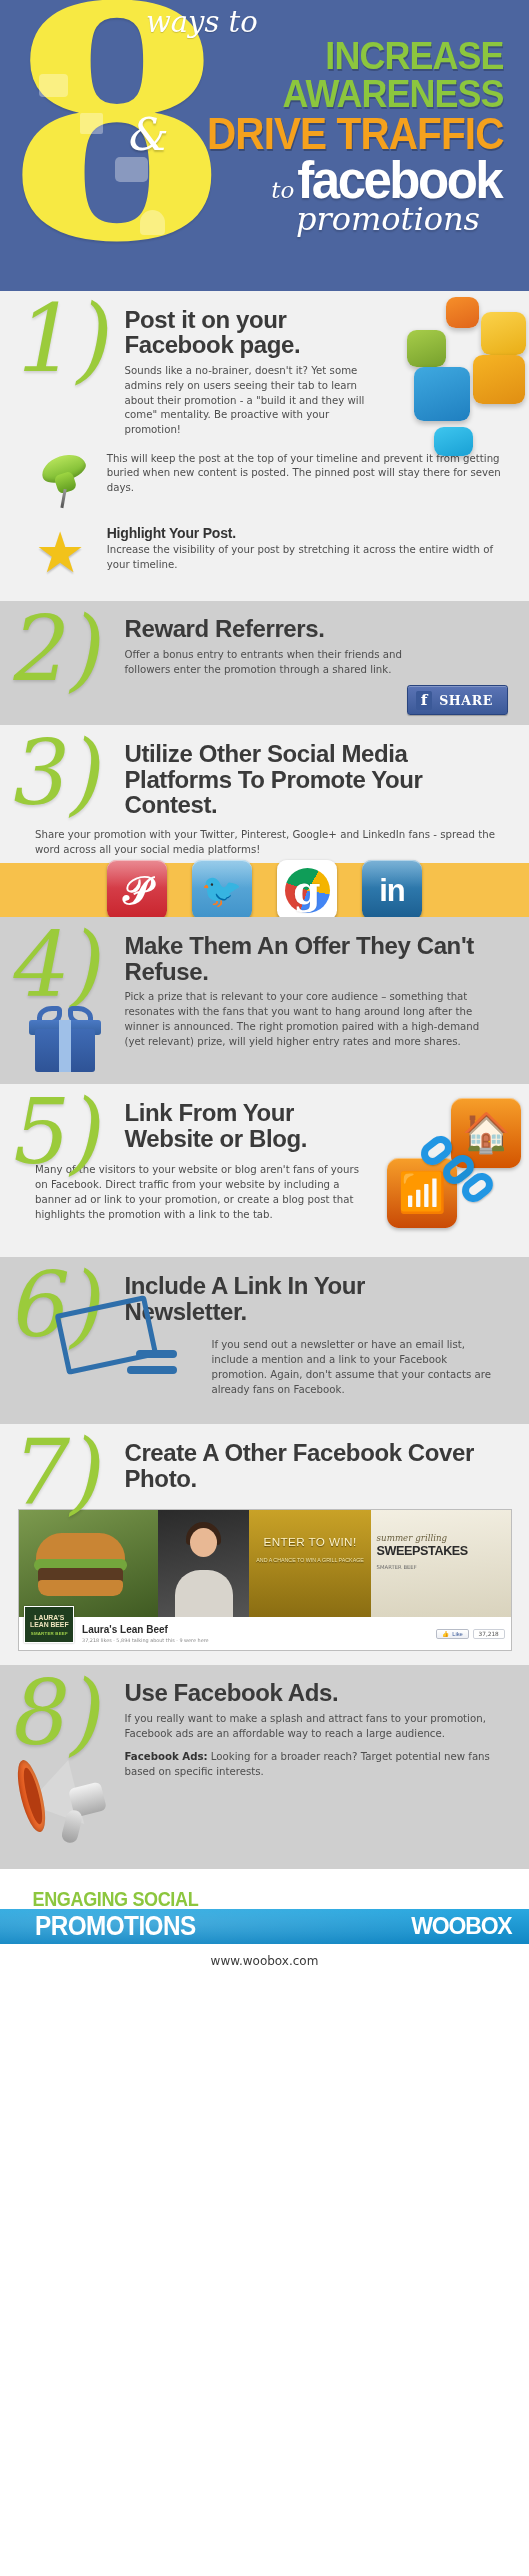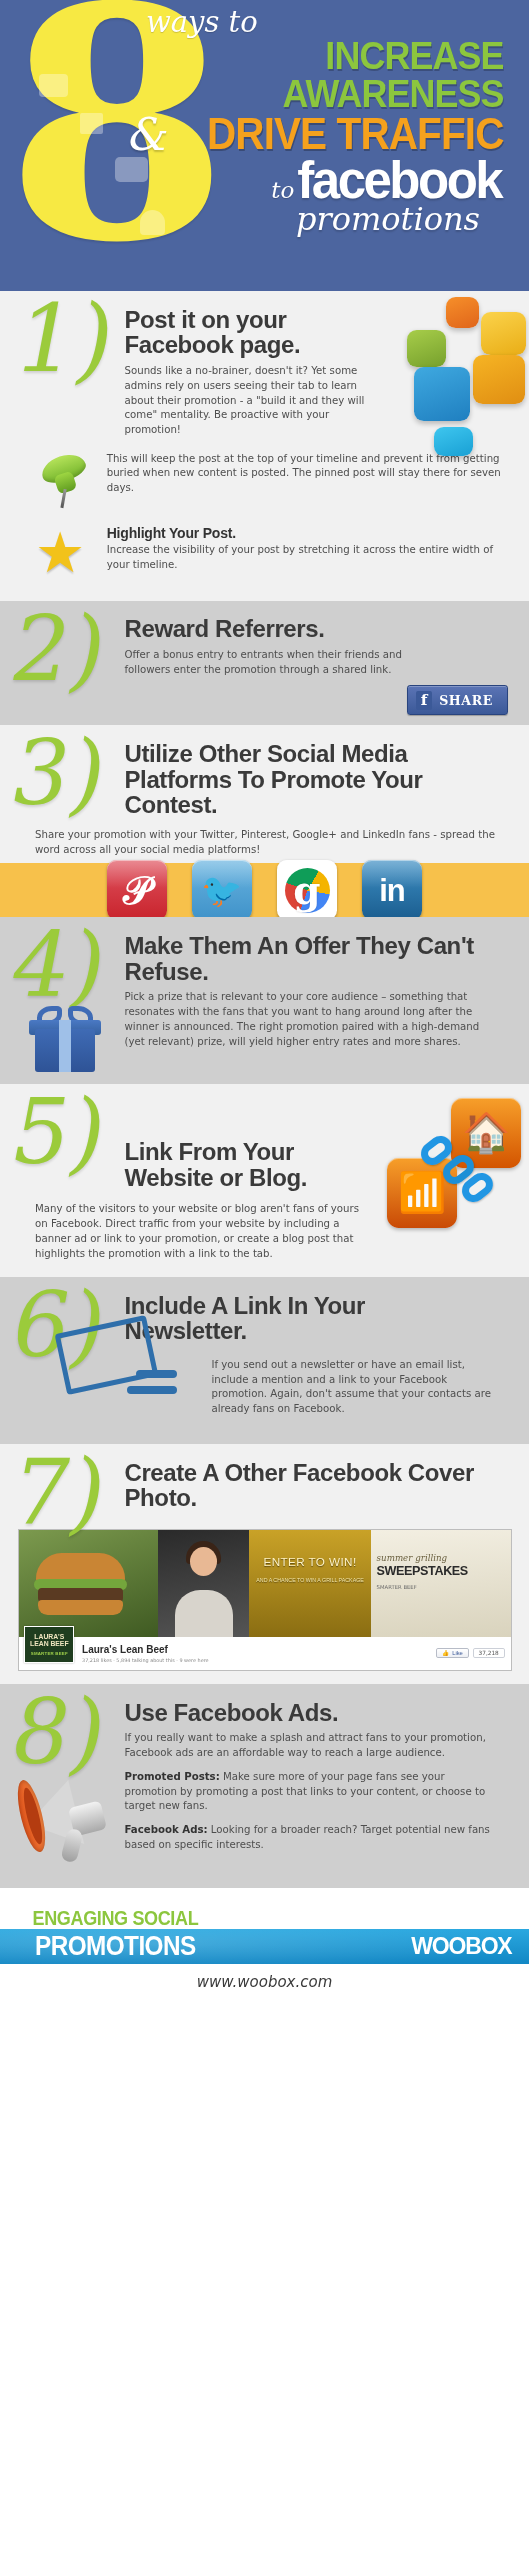--- a/index.html
+++ b/index.html
@@ -395,24 +395,23 @@
     font-weight:bold; font-size:27px; color:#ffffff; letter-spacing:-0.6px;
     transform:scaleX(0.9); transform-origin:left center; position:relative; z-index:2;
   }
   .f-woobox{
     font-family:"Liberation Sans", sans-serif; font-weight:bold; font-size:23px;
     color:#ffffff; letter-spacing:-1.2px; position:relative; z-index:2;
   }
   .f-url {
     text-align:center;
     font-family:"DejaVu Sans", sans-serif;
-    font-size:15px;
+    font-size:12px;
     color:#3a3a3a;
     padding:9.7px 0 11.7px 0;
-    font-style:italic;
   }
 
   
   .cubes { position:absolute; right:1.9px; top:3.9px; width:163px; height:175px; z-index:2; }
   .cube { position:absolute; border-radius:9.7px; box-shadow:0 2.9px 4.9px rgba(0,0,0,.22); }
   .cube.c1 { width:33px; height:31px; left:82px; top:1.9px;  background:linear-gradient(160deg,#f68f2a,#e0651a);}
   .cube.c2 { width:45px; height:43px; left:117px; top:17.5px; background:linear-gradient(160deg,#fbd34b,#e9ad16);}
   .cube.c3 { width:39px; height:37px; left:43px; top:35px;  background:linear-gradient(160deg,#a7cd4a,#76a02c);}
   .cube.c4 { width:52px; height:49px; left:109px; top:60px; background:linear-gradient(160deg,#f6b424,#e08e12);}
   .cube.c5 { width:56px; height:54px; left:50px; top:72px;  background:linear-gradient(160deg,#3fa9e0,#1f7fc0);}
@@ -552,21 +551,21 @@
           </div>
         <div class="tile rss">
             <span class="gl">📶</span>
           </div>
         <div class="chain">
           <span class="lk l1"></span>
             <span class="lk l2"></span>
             <span class="lk l3"></span>
         </div>
       </div>
-      <div class="content" style="margin-right:136px;margin-top:39px;">
+      <div class="content" style="margin-right:136px;">
         <h2 class="head">Link From Your Website or Blog.</h2>
       </div>
       <p class="body" style="margin-left:17.5px;margin-right:146px;margin-top:11.7px;">Many of the visitors to your website or blog aren't fans of yours on Facebook. Direct traffic from your website by including a banner ad or link to your promotion, or create a blog post that highlights the promotion with a link to the tab.</p>
     </div>
   </div>
 
   <div class="sec dark">
     <div class="sec-inner" style="min-height:167px;">
       <div class="num">6)</div>
       <div class="env">
@@ -642,23 +641,20 @@
         <span class="cone"></span>
           <span class="rim"></span>
           <span class="rim2"></span>
         <span class="barrel"></span>
           <span class="hand"></span>
       </div>
       <div class="content" style="margin-right:15.5px;">
         <h2 class="head">Use Facebook Ads.</h2>
         <p class="body">If you really want to make a splash and attract fans to your promotion, Facebook ads are an affordable way to reach a large audience.</p>
         <p class="body">
-          <b>Promoted Posts:</b><span> Make sure more of your page fans see your promotion by promoting a post that links to your content, or choose to target new fans.</span>
-        </p>
-        <p class="body">
           <b>Facebook Ads:</b><span> Looking for a broader reach? Target potential new fans based on specific interests.</span>
         </p>
       </div>
     </div>
   </div>
 
   <div class="footer">
     <div class="f-engaging">ENGAGING SOCIAL</div>
     <div class="f-bar">
       <span class="f-promotions">PROMOTIONS</span>

